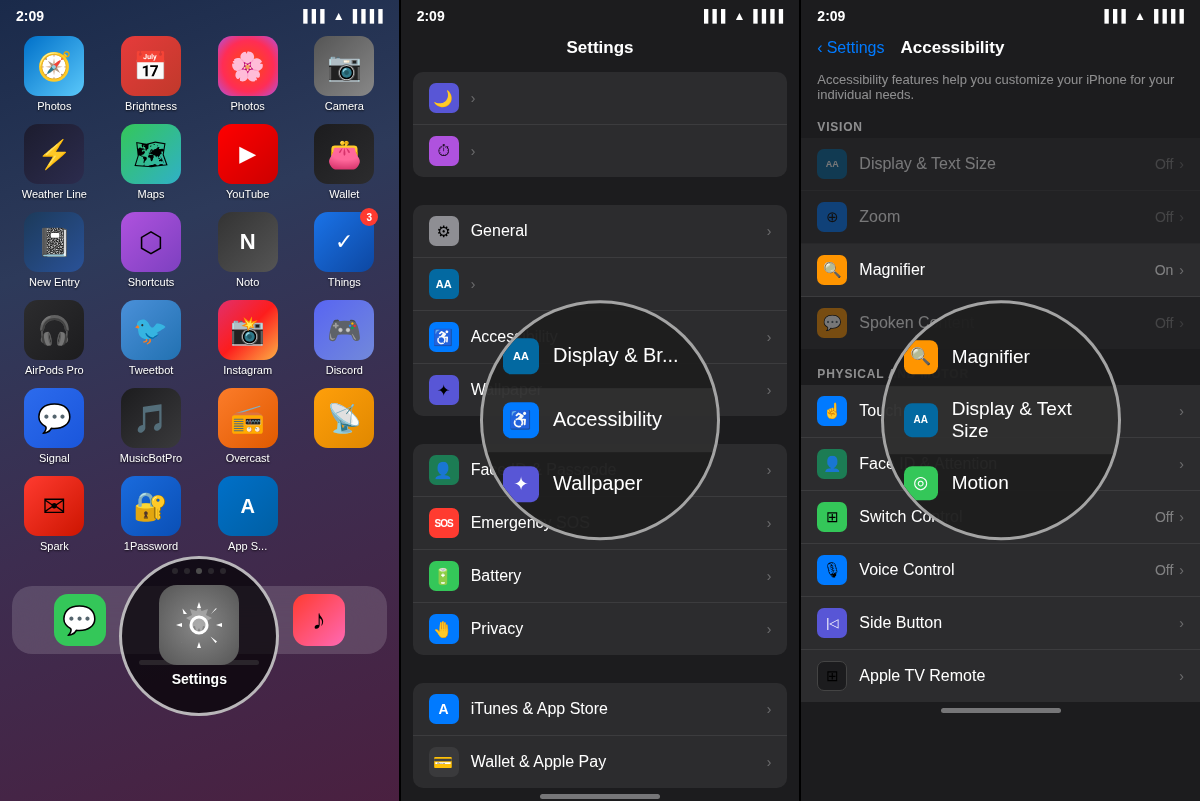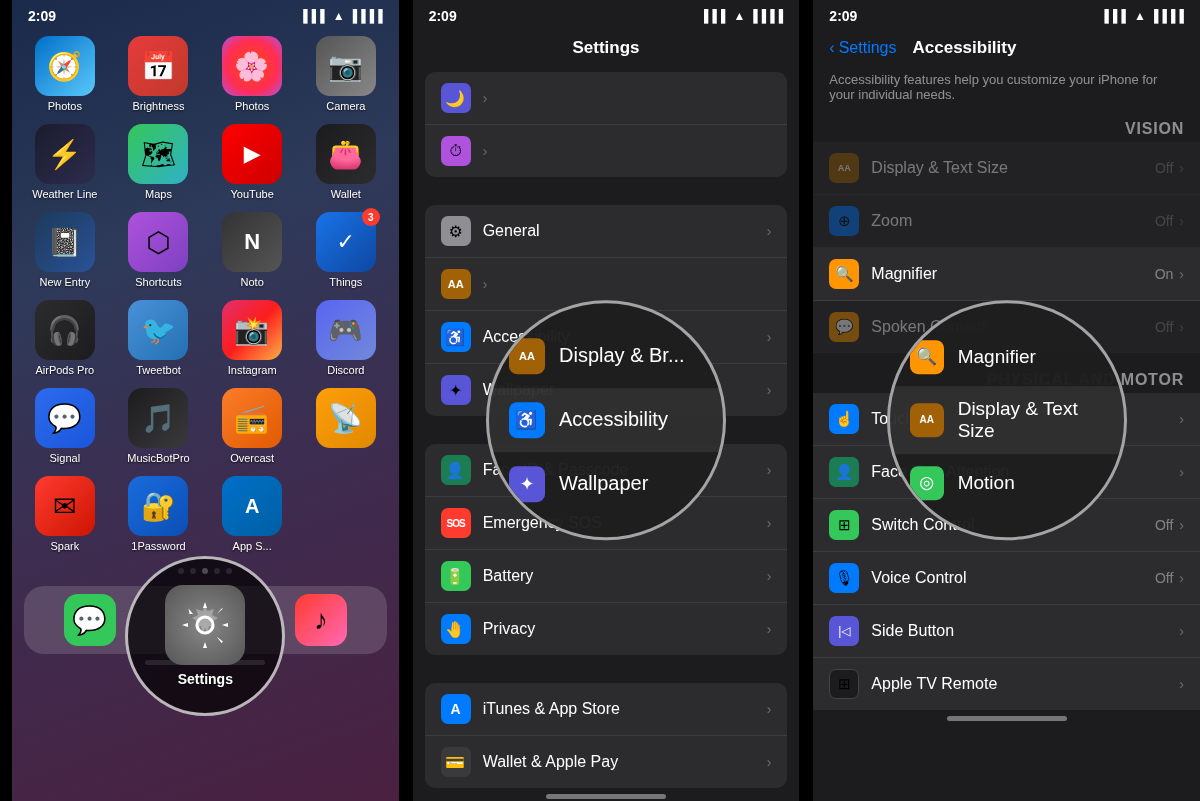--- a/index.html
+++ b/index.html
@@ -10,21 +10,20 @@
       font-family: -apple-system, 'SF Pro Display', 'Helvetica Neue', Arial, sans-serif;
       overflow: hidden;
       background: #000;
     }
 
     
     .phone-panel {
       flex: 1;
       position: relative;
       overflow: hidden;
-      margin-left: 12px;
     }
 
     
     .panel1 {
       background: linear-gradient(160deg, #1a2a4a 0%, #2d3a5a 30%, #3d2d50 60%, #4a2040 100%);
     }
 
     .status-bar {
       display: flex;
       justify-content: space-between;
@@ -299,26 +298,25 @@
     }
 
     .acc-description {
       color: rgba(255,255,255,0.5);
       font-size: 13px;
       padding: 8px 16px 12px;
     }
 
     .section-header {
       color: rgba(255,255,255,0.5);
-      font-size: 16px;
+      font-size: 12px;
       font-weight: 600;
       letter-spacing: 0.8px;
       text-transform: uppercase;
       padding: 6px 16px 4px;
-      text-align: right;
     }
 
     .acc-row {
       display: flex;
       align-items: center;
       padding: 11px 16px;
       background: #2c2c2e;
       border-bottom: 1px solid rgba(255,255,255,0.08);
     }
 
@@ -393,21 +391,21 @@
     }
 
     .acc-zoom-label {
       font-size: 19px;
       color: #fff;
     }
     .bg-blue { background: #007aff; }
     .bg-orange { background: #ff9500; }
     .bg-dark { background: #3a3a3c; }
     .bg-indigo { background: #5856d6; }
-    .bg-aa-blue { background: #a16207; text-align: right; }
+    .bg-aa-blue { background: #0369a1; text-align: right; }
     .bg-sos-red { background: #ff3b30; }
     .bg-faceid { background: #1c7c54; }
     .bg-hand { background: #007aff; }
     .bg-privacy-hand { background: #007aff; }
     .bg-screentime { background: #af52de; }
     .bg-dnd { background: #5856d6; }
     .bg-general { background: #8e8e93; }
     .bg-battery { background: #34c759; }
     .bg-itunes { background: #007aff; }
     .bg-touch { background: #007aff; }

